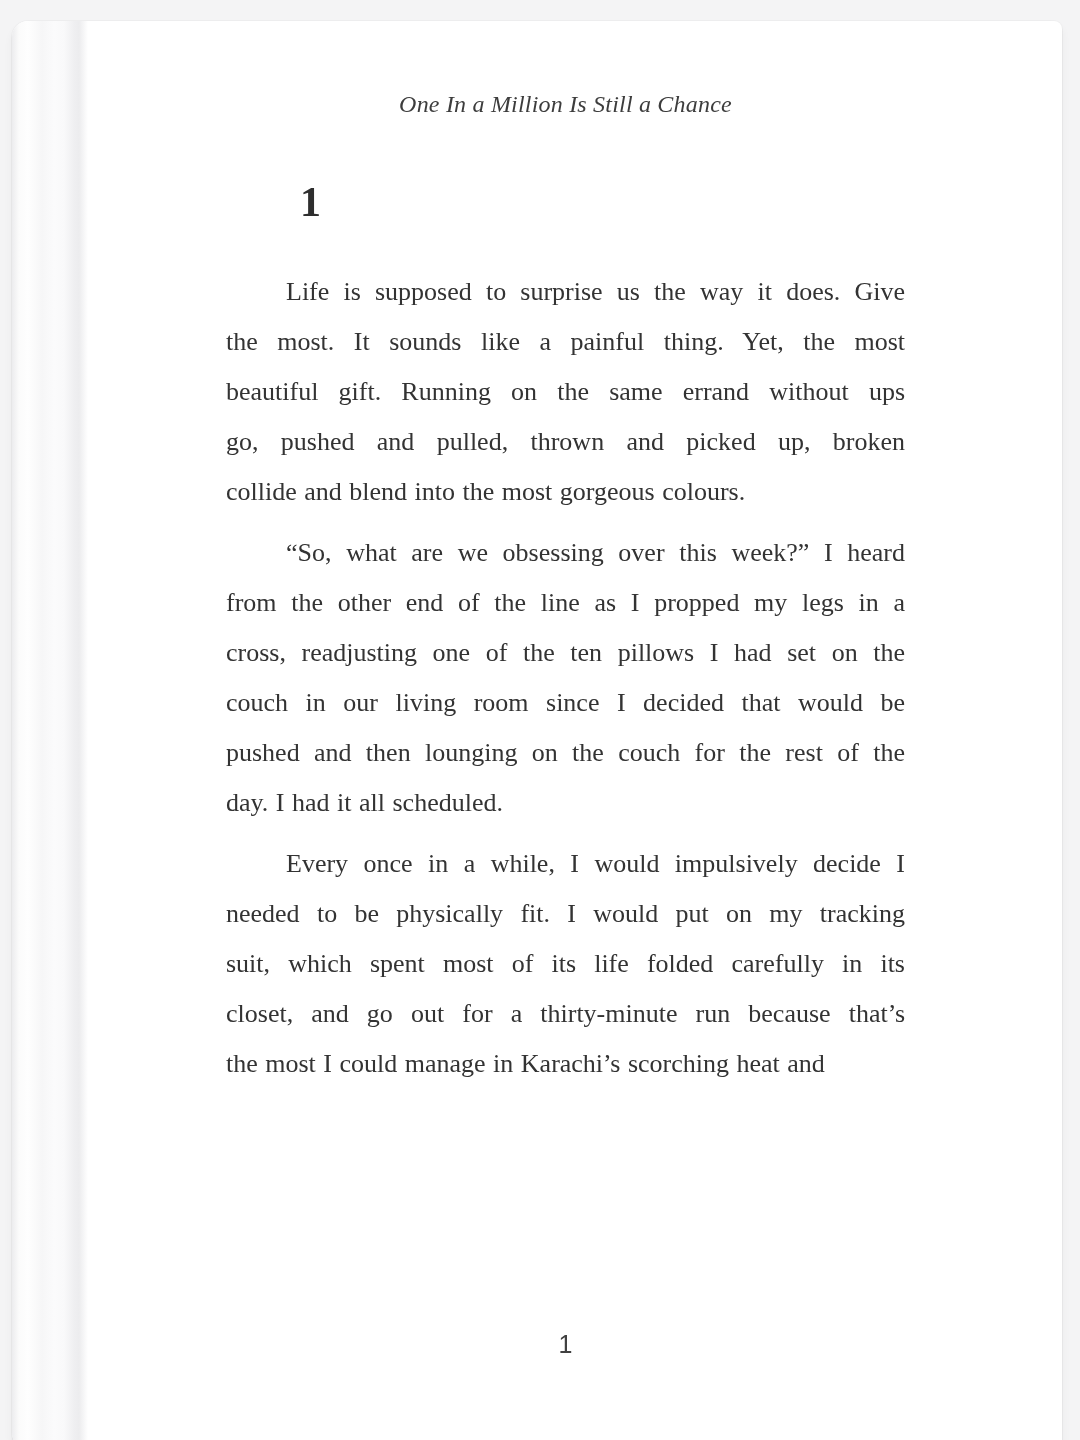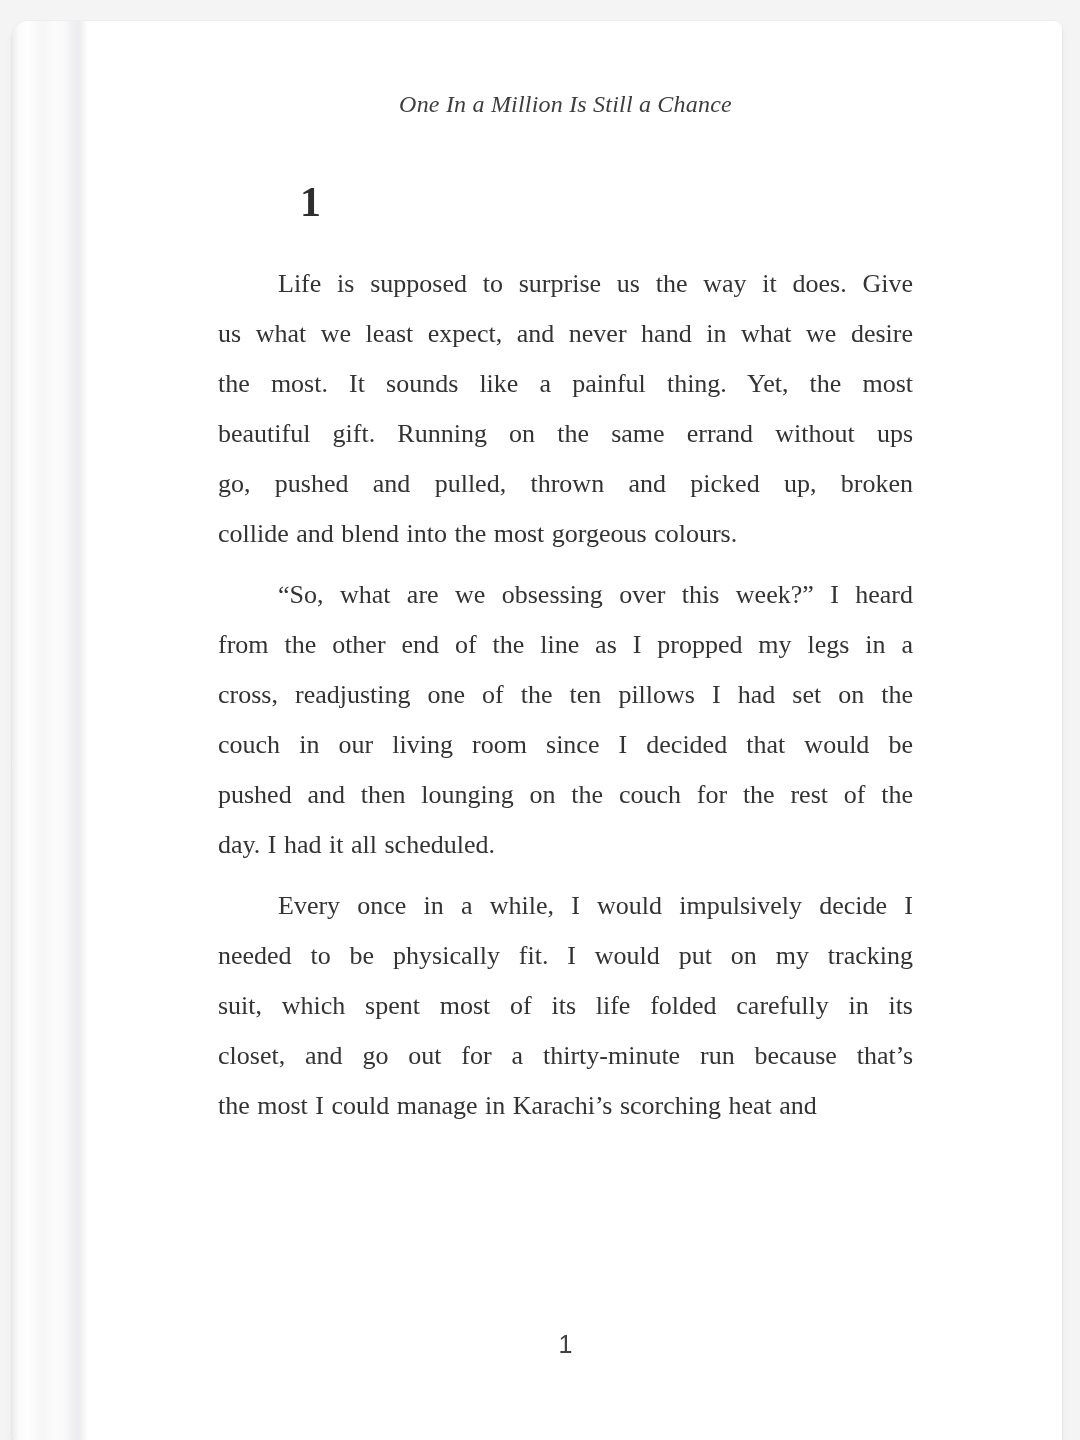--- a/index.html
+++ b/index.html
@@ -85,21 +85,21 @@
 
   .body-text {
     position: absolute;
     left: 206px;
     top: 238px;
     width: 695px;
     color: #333333;
     font-size: 26px;
   }
 
-  .paragraph { margin: 0; }
+  .paragraph { margin: 8px; }
   .paragraph + .paragraph { margin-top: 11px; font-family: Liberation Serif, serif; }
 
   .line {
     height: 50px;
     line-height: 50px;
     text-align: justify;
     text-align-last: justify;
     overflow: hidden;
     word-spacing: 1px;
   }
@@ -124,21 +124,20 @@
 <div class="book-page">
   <div class="spine-curl"></div>
 
   <div class="running-header">One In a Million Is Still a Chance</div>
 
   <div class="chapter-number">1</div>
 
   <div class="body-text">
       <div class="paragraph">
         <div class="line first">Life is supposed to surprise us the way it does. Give</div>
-        <div class="line">us what we least expect, and never hand in what we desire</div>
         <div class="line">the most. It sounds like a painful thing. Yet, the most</div>
         <div class="line">beautiful gift. Running on the same errand without ups</div>
         <div class="line">go, pushed and pulled, thrown and picked up, broken</div>
         <div class="line last">collide and blend into the most gorgeous colours.</div>
       </div>
       <div class="paragraph">
         <div class="line first">“So, what are we obsessing over this week?” I heard</div>
         <div class="line">from the other end of the line as I propped my legs in a</div>
         <div class="line">cross, readjusting one of the ten pillows I had set on the</div>
         <div class="line">couch in our living room since I decided that would be</div>

